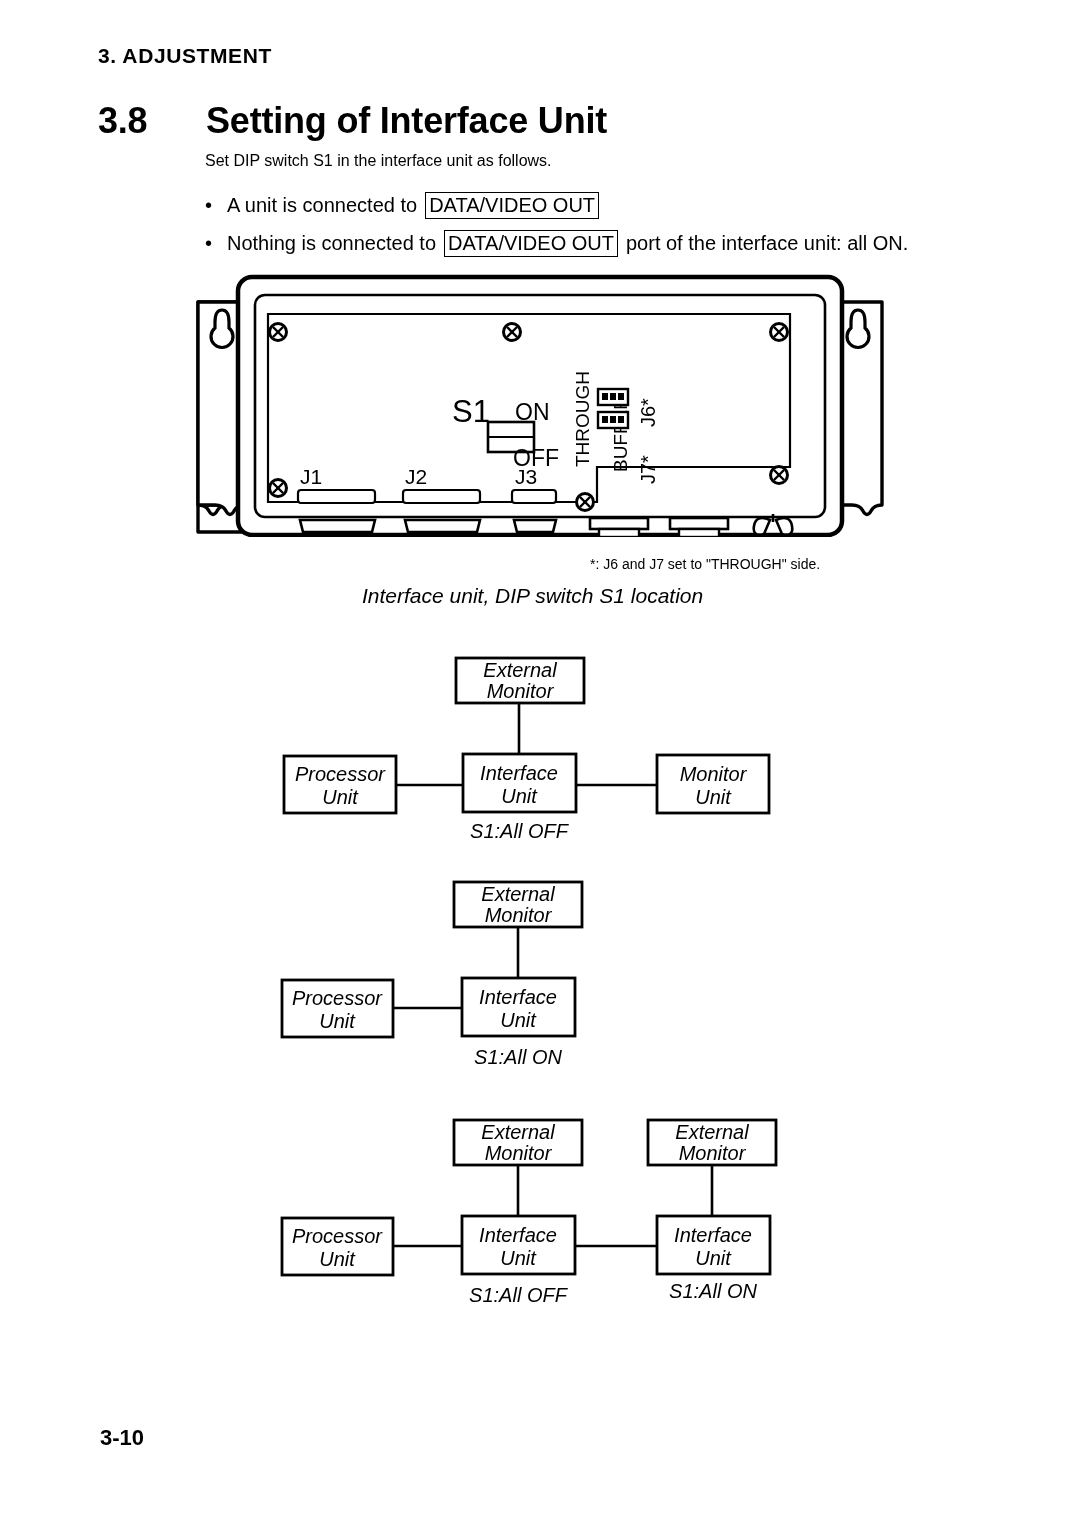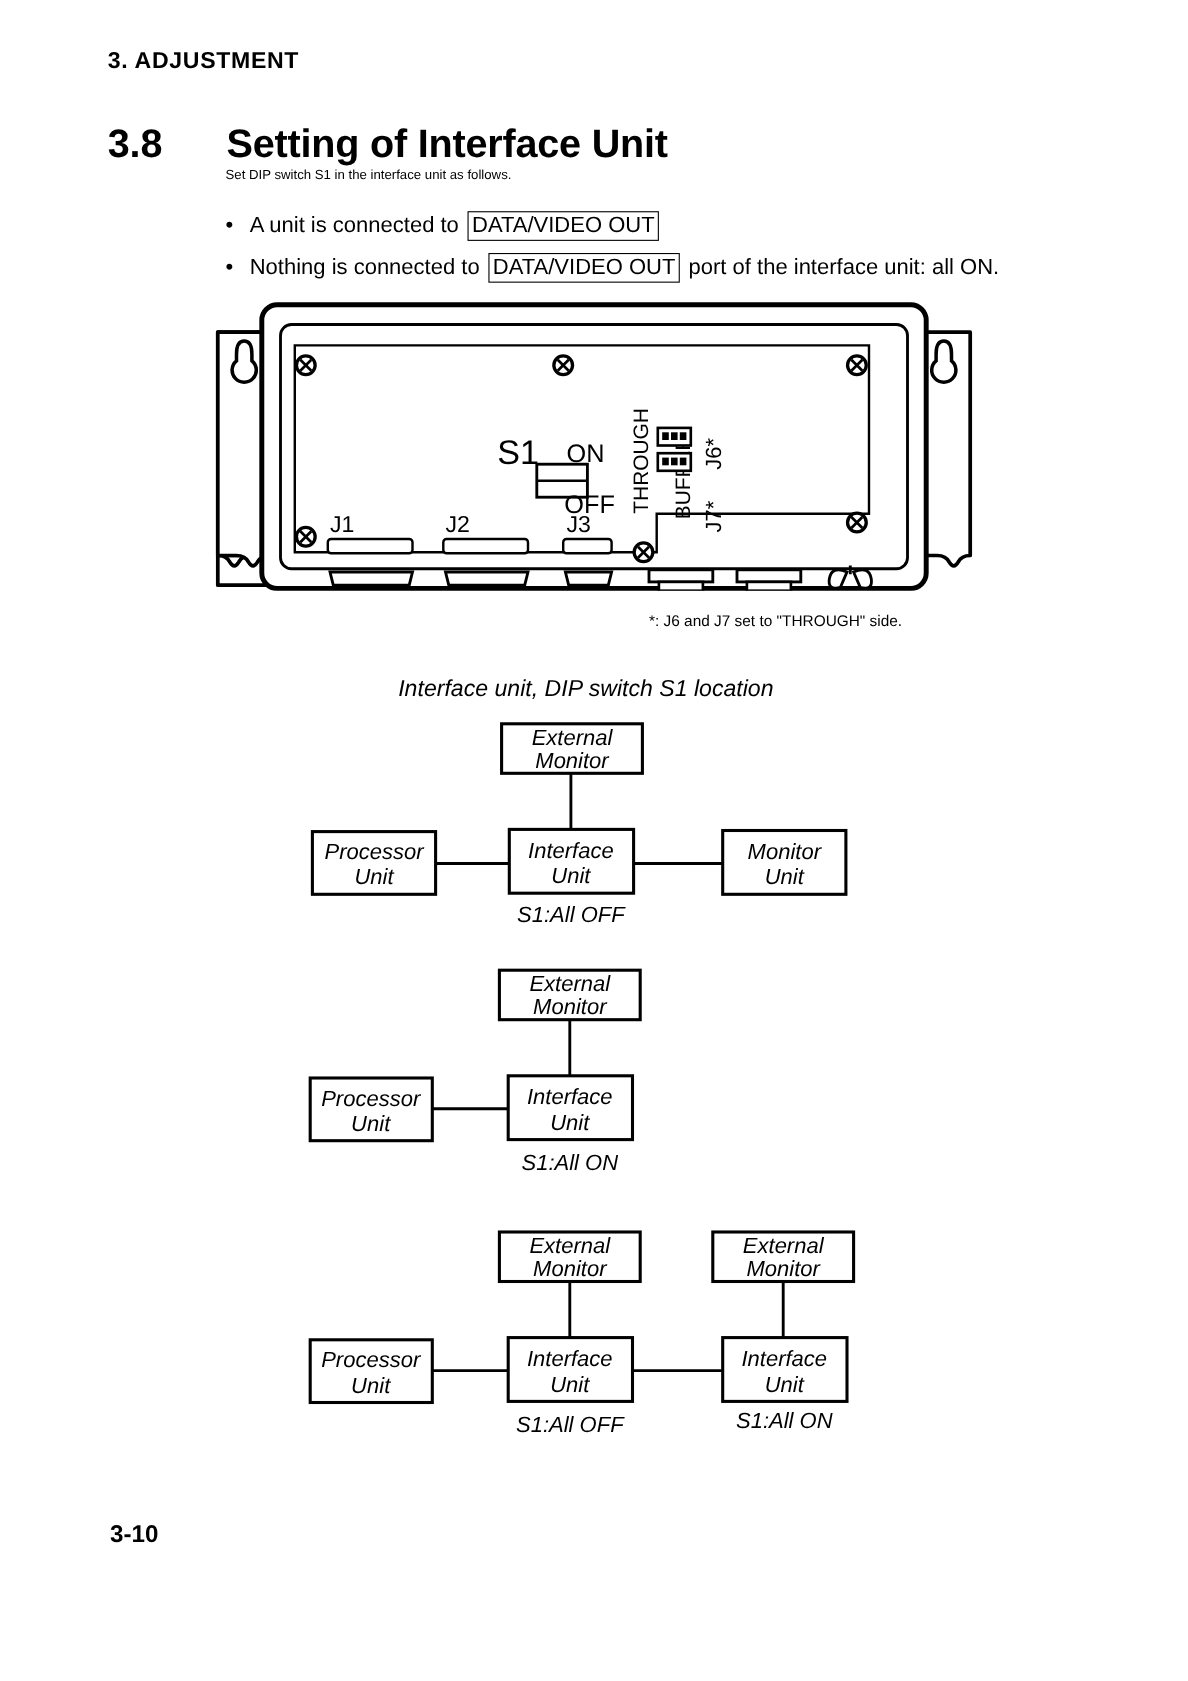--- a/index.html
+++ b/index.html
@@ -28,33 +28,32 @@
 
   
   .sec-head {
     position: absolute;
     left: 98px;
     top: 100px;
     width: 880px;
     font-size: 36px;
     font-weight: bold;
     letter-spacing: -0.2px;
-    margin-top: 10px;
   }
   .sec-num {
     display: inline-block;
     width: 108px;
   }
 
   
   .intro {
     position: absolute;
     left: 205px;
     top: 152px;
-    font-size: 12px;
+    font-size: 16px;
   }
   .bullet-row {
     position: absolute;
     left: 205px;
     font-size: 20px;
     white-space: nowrap;
     display: flex;
     align-items: baseline;
   }
   .bullet-row.b1 { top: 192px; }
@@ -82,40 +81,40 @@
   .footnote {
     position: absolute;
     left: 590px;
     top: 556px;
     font-size: 14px;
     white-space: nowrap;
   }
   .fig-caption {
     position: absolute;
     left: 362px;
-    top: 615px;
+    top: 584px;
     font-size: 21px;
     font-style: italic;
     white-space: nowrap;
   }
 
   
   .blockdiag {
     position: absolute;
     left: 270px;
     font-style: italic;
   }
   .bd1 { top: 648px; }
   .bd2 { top: 870px; }
   .bd3 { top: 1108px; }
 
   .page-num {
     position: absolute;
     left: 100px;
-    top: 1382px;
+    top: 1425px;
     font-size: 22px;
     font-weight: bold;
   }
 
   svg { display: block; }
   svg text {
     font-family: "Liberation Sans", sans-serif;
     fill: #000;
   }
 </style>

